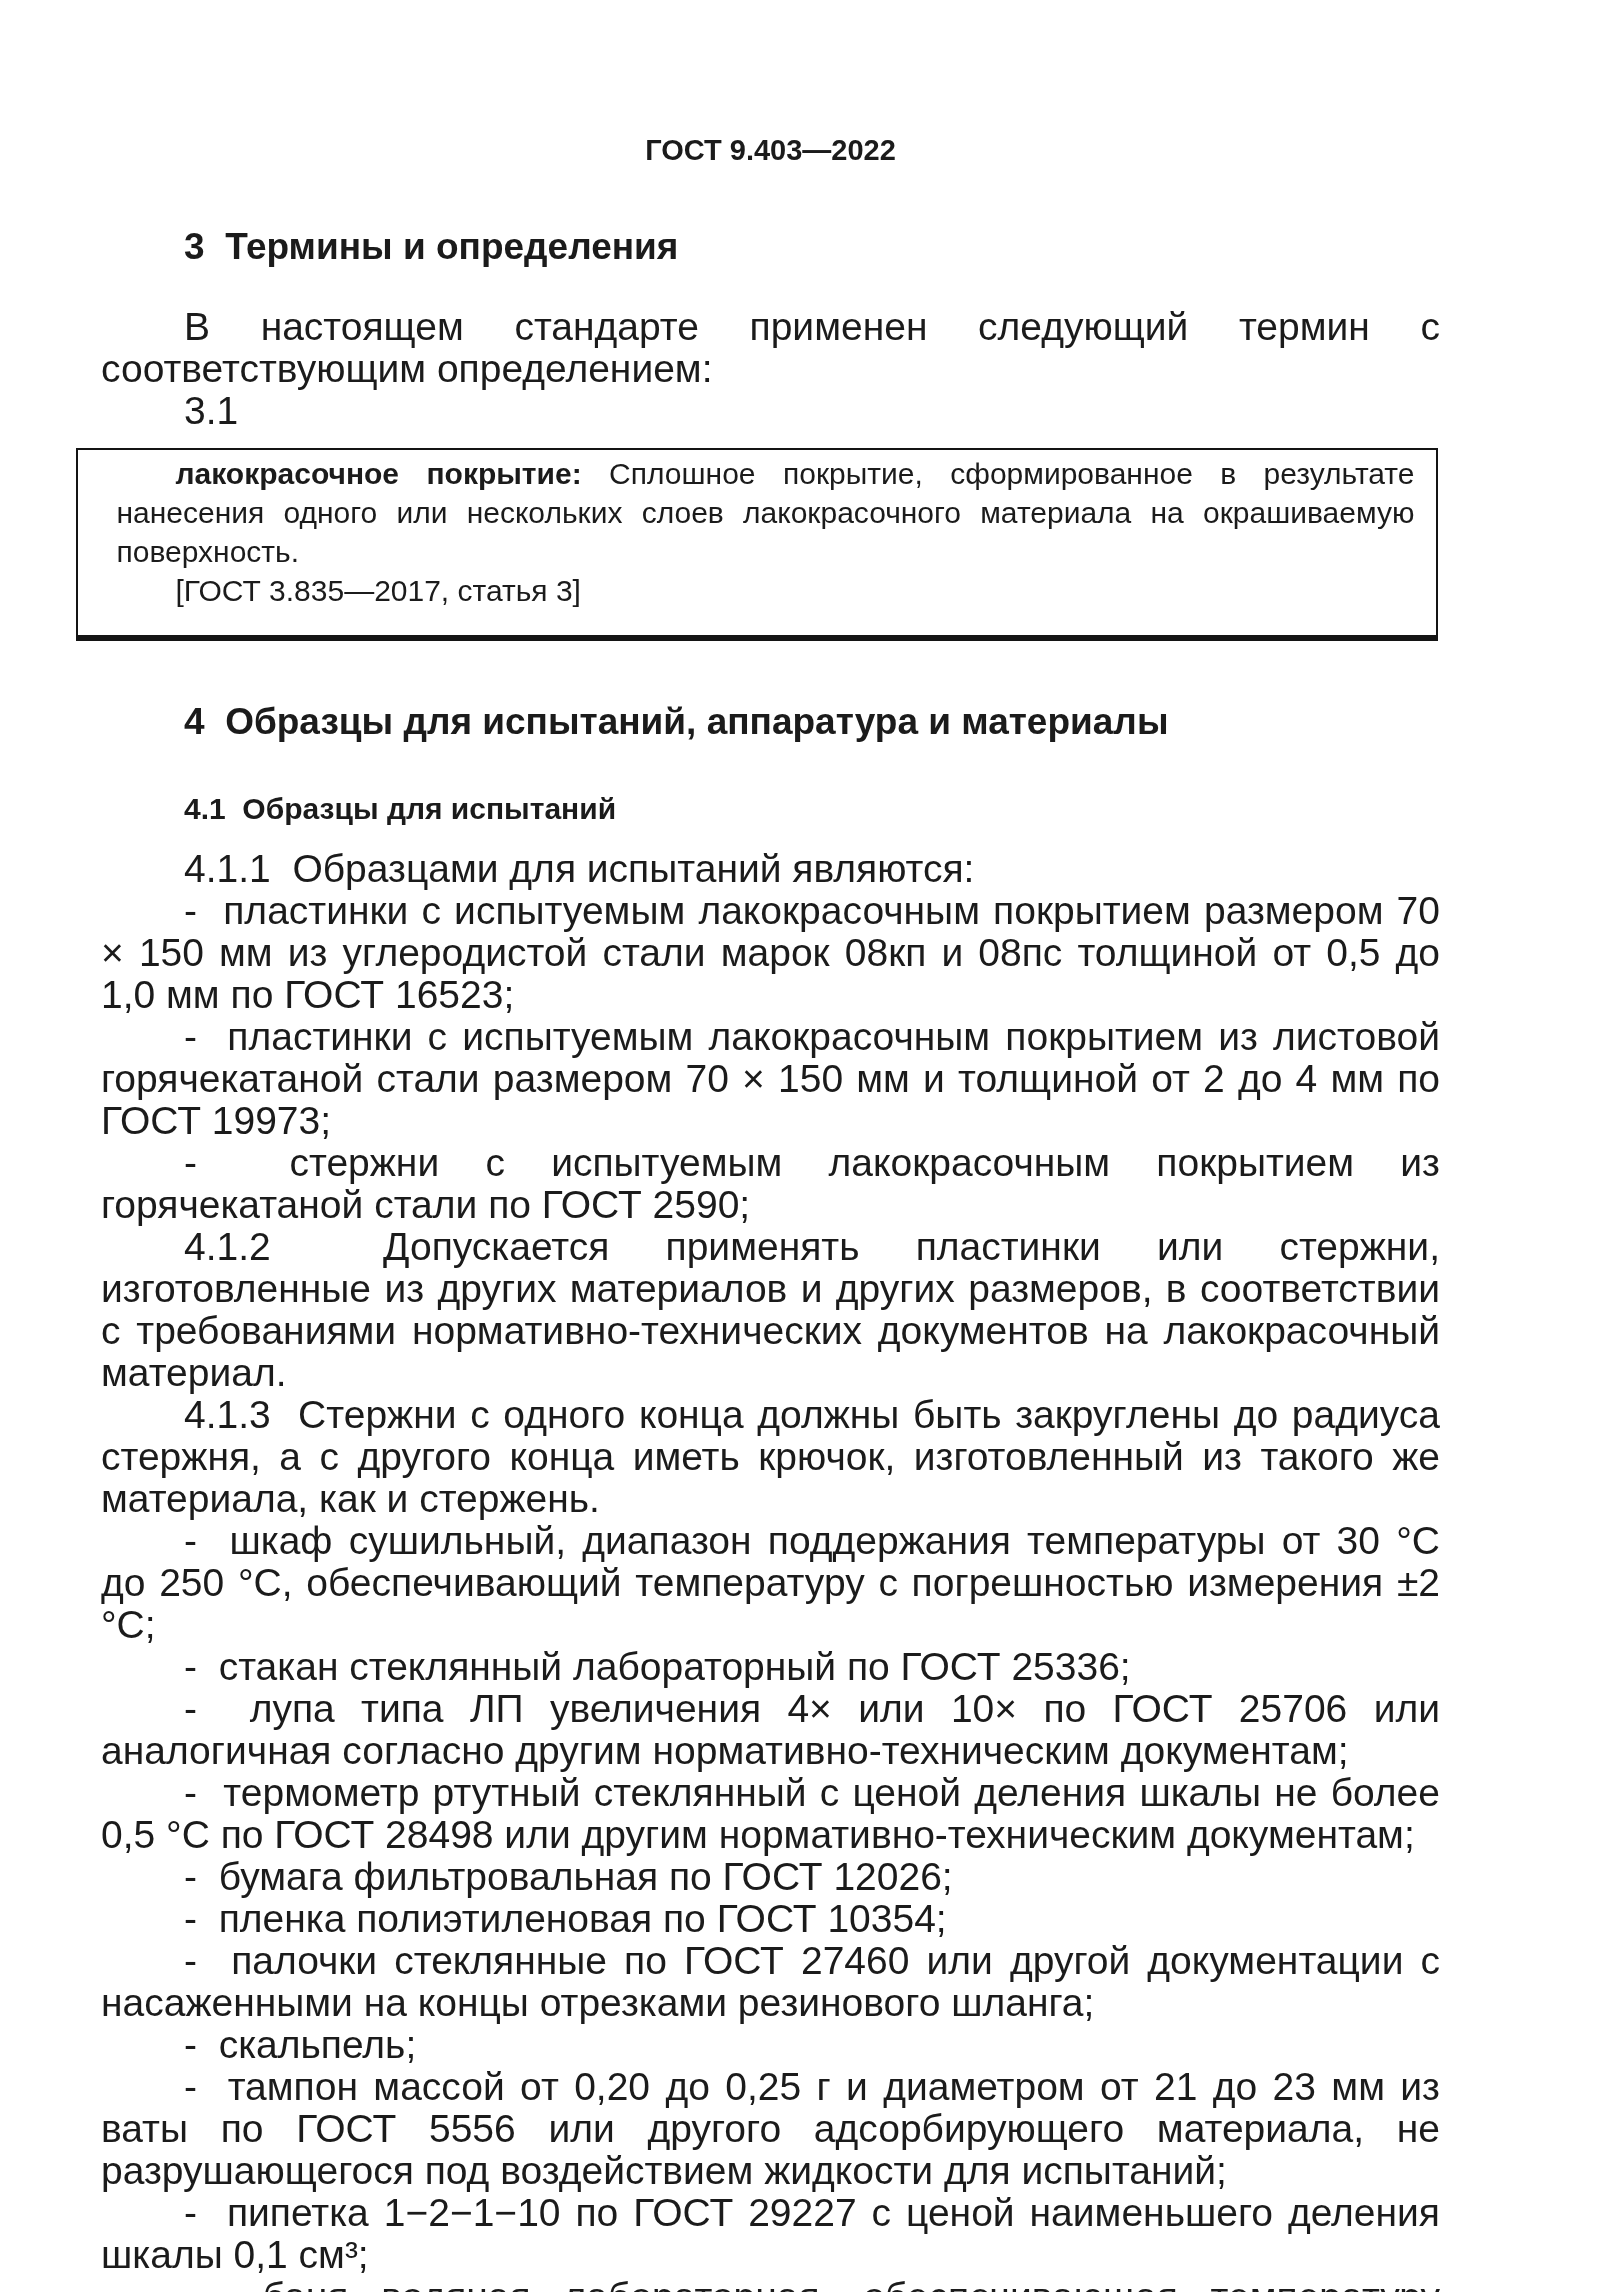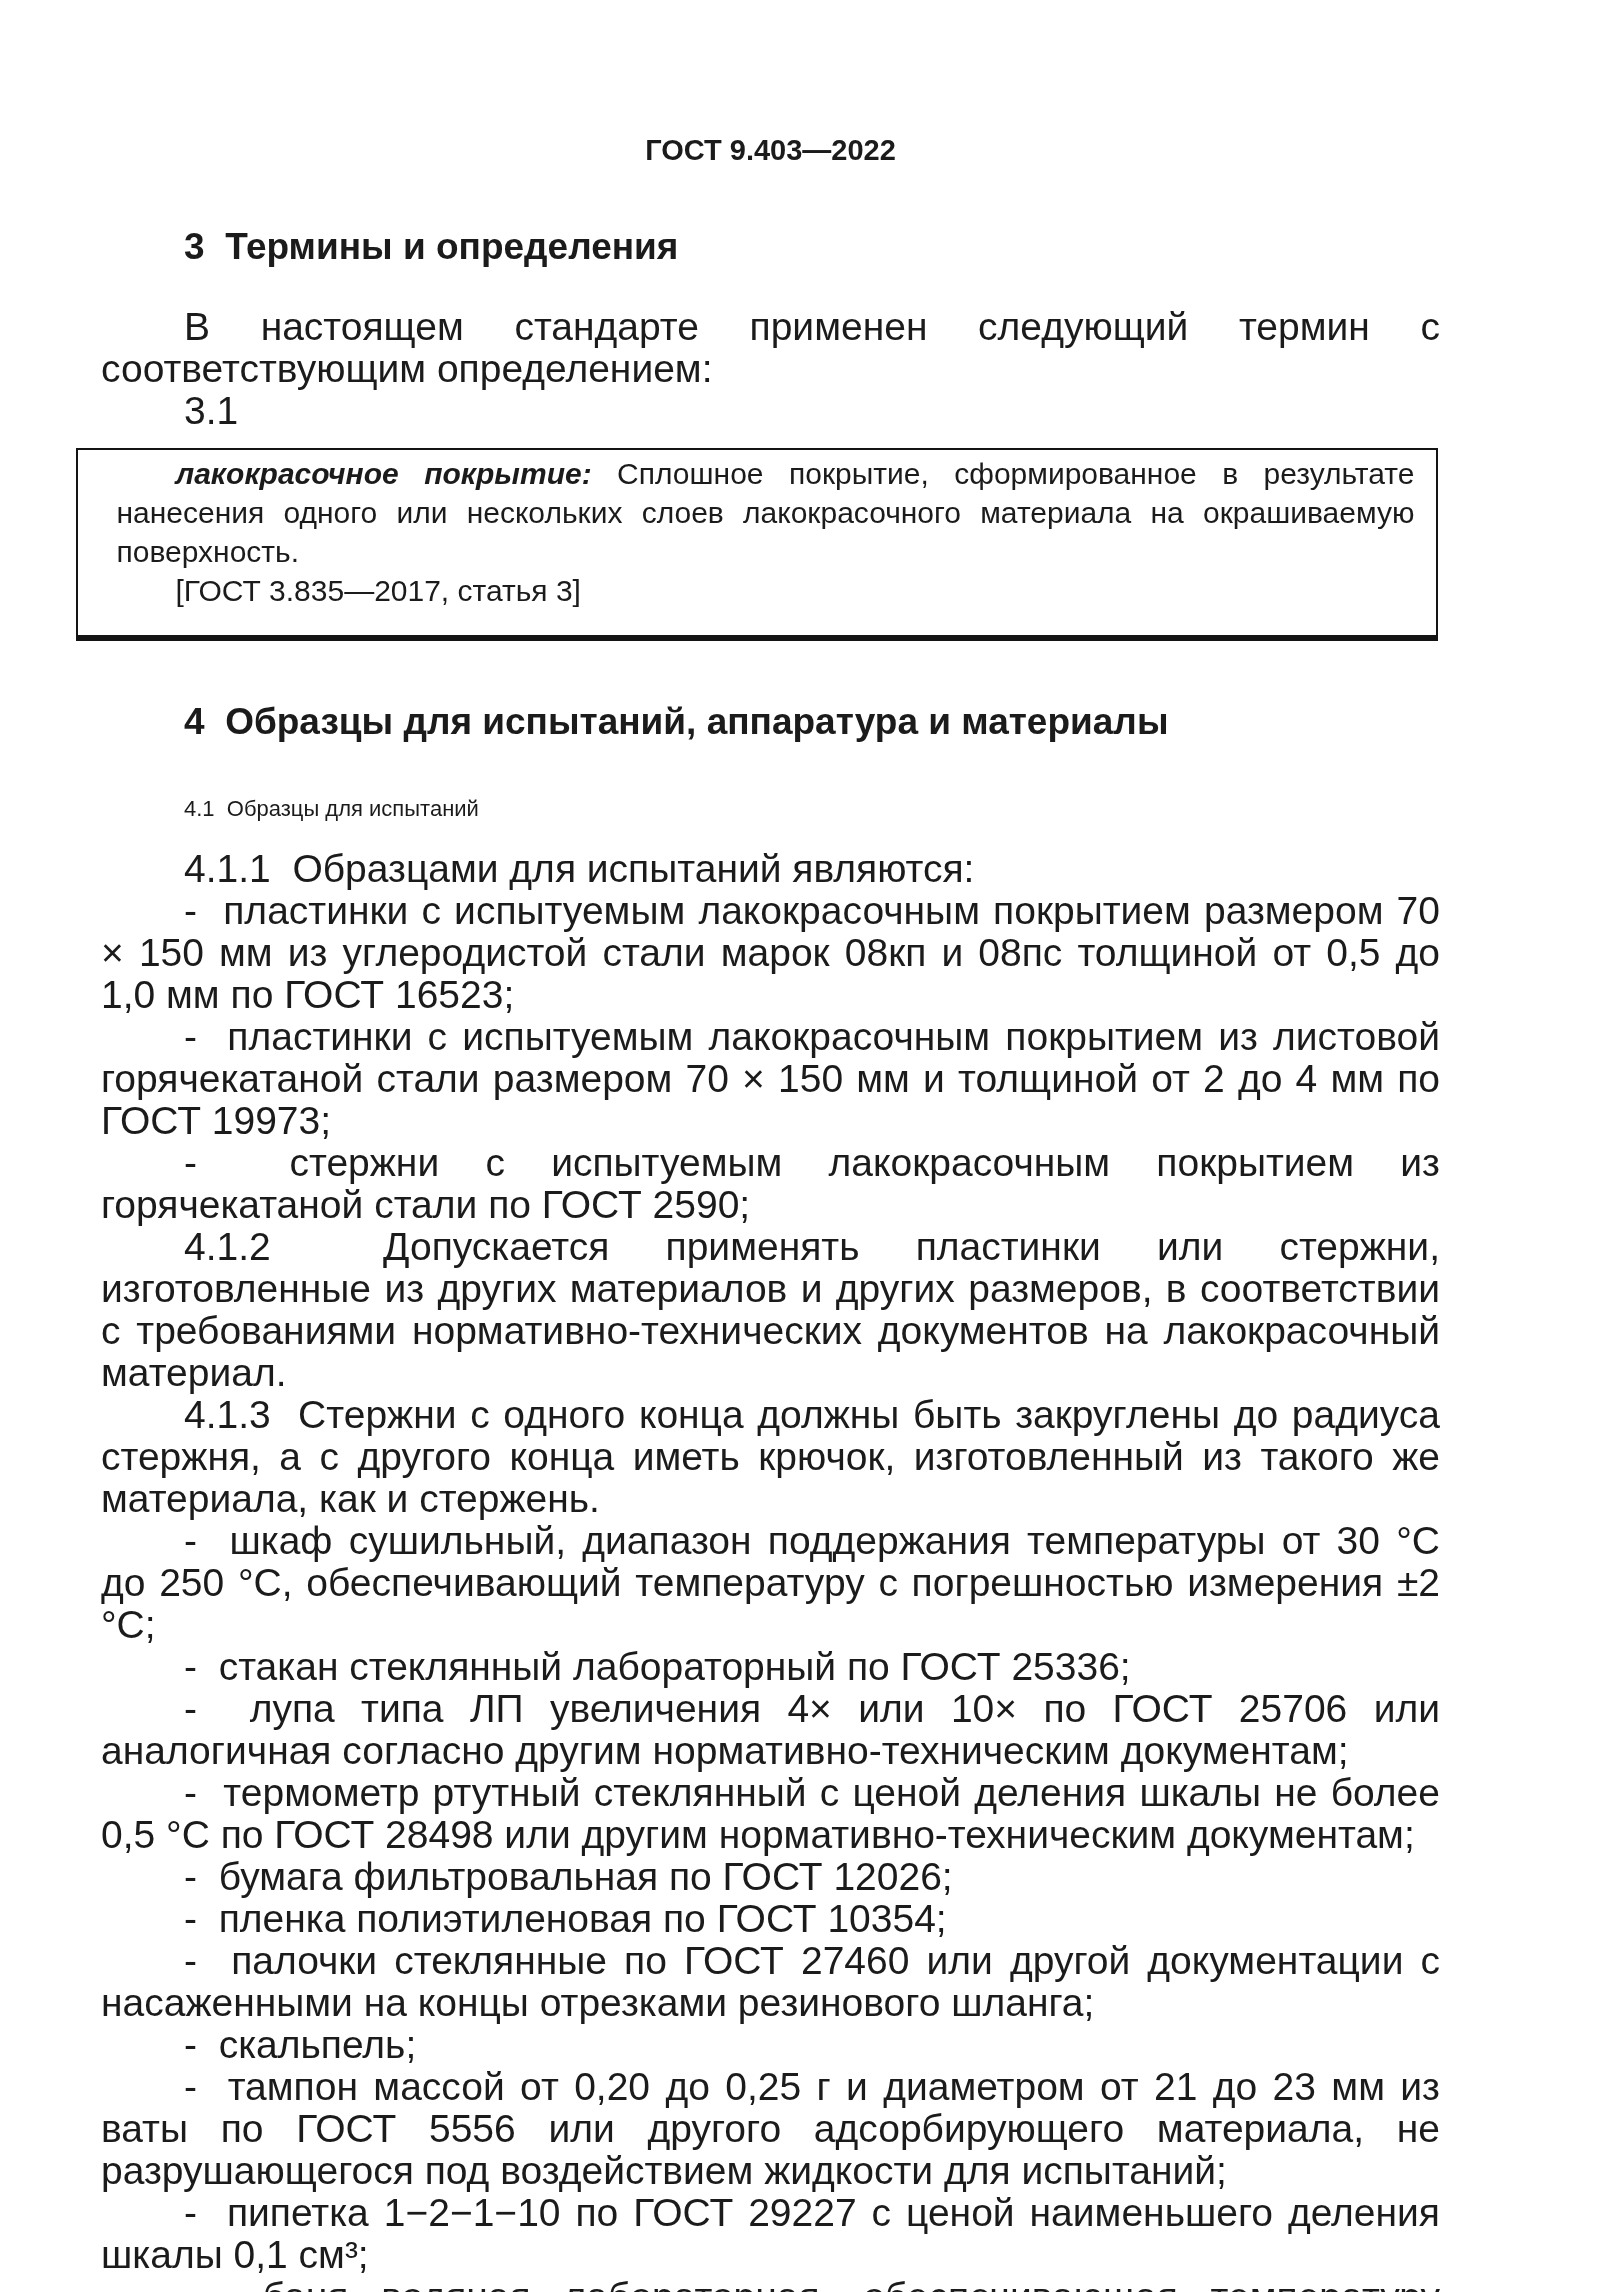--- a/index.html
+++ b/index.html
@@ -30,22 +30,22 @@
     text-indent: 83px;
   }
   .section-title-4 {
     font-size: 37px;
     font-weight: bold;
     line-height: 47px;
     margin: 57px 0 43px 0;
     text-indent: 83px;
   }
   .subsection-title {
-    font-size: 22px;
-    font-weight: normal;
+    font-size: 30px;
+    font-weight: bold;
     line-height: 42px;
     margin: 0 0 17.6px 0;
     text-indent: 83px;
   }
   p.b {
     font-size: 39px;
     line-height: 42px;
     margin: 0;
     text-align: justify;
     text-indent: 83px;
@@ -61,21 +61,21 @@
     font-size: 30px;
     line-height: 39px;
     margin: 0;
     text-align: justify;
     text-indent: 59px;
   }
   .def-box .source-line {
     text-align: left;
     text-indent: 59px;
   }
-  .def-term { font-weight: bold; font-style: italic; }
+  .def-term { font-weight: bold; }
 </style>
 </head>
 <body>
 
 <div class="page">
 
   <p class="doc-header">ГОСТ 9.403—2022</p>
 
   <h1 class="section-title">3&nbsp; Термины и определения</h1>
 

